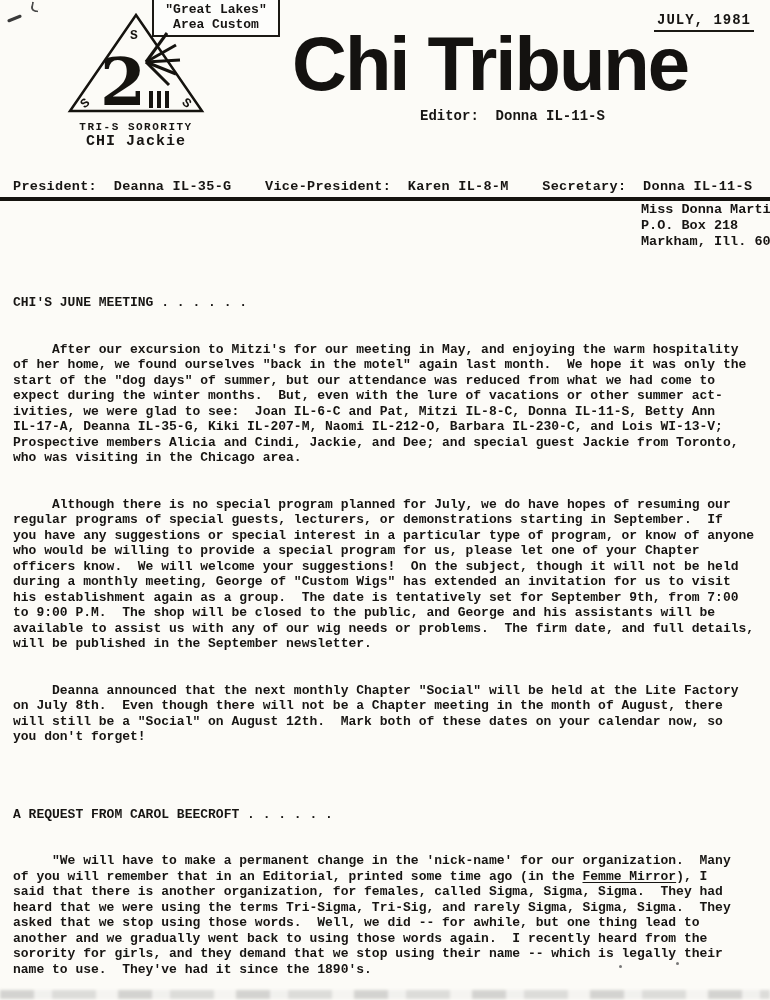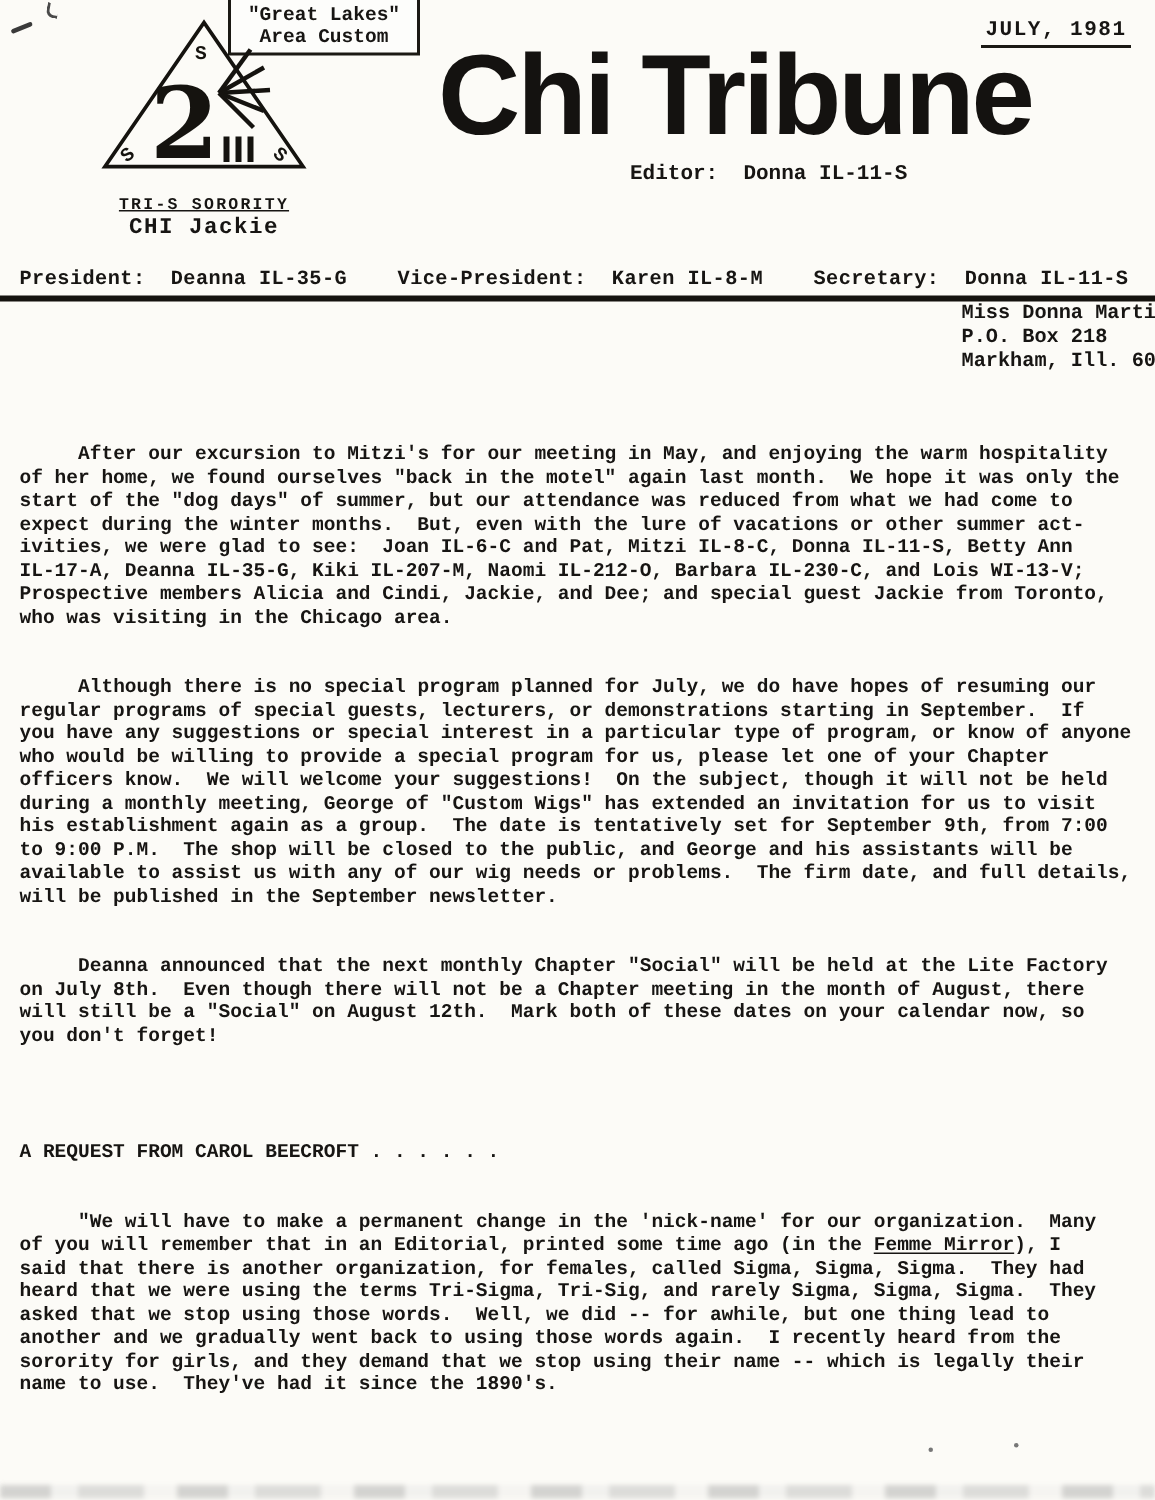--- a/index.html
+++ b/index.html
@@ -9,21 +9,21 @@
     font-family:"Liberation Mono","DejaVu Sans Mono",monospace;
   }
   
   .edition-box {
     position:absolute; left:152px; top:-2px; width:120px;
     border:2px solid #1b1914; background:#fdfdfb;
     text-align:center; font-weight:bold; font-size:13px; line-height:15px;
     padding:2px 2px 3px;
   }
   .logo-wrap { position:absolute; left:62px; top:12px; width:148px; text-align:center; }
-  .logo-caption1 { font-size:11px; font-weight:bold; letter-spacing:1.5px; margin-top:12px;text-decoration:underline; }
+  .logo-caption1 { font-size:11px; font-weight:bold; letter-spacing:1.5px; margin-top:2px; }
   .logo-caption2 { font-size:15px; font-weight:bold; letter-spacing:1px; }
   .masthead-title {
     position:absolute; left:222px; top:18px; width:536px; text-align:center;
     font-family:Liberation Sans, sans-serif;
     font-weight:bold; font-size:76px; line-height:92px; letter-spacing:-2px;
     color:#141210;
   }
   .editor-line { position:absolute; left:420px; top:108px; font-size:14px; font-weight:bold; white-space:pre; }
   .issue-date {
     position:absolute; right:16px; top:12px; font-size:14px; font-weight:bold;
@@ -106,20 +106,21 @@
   <div class="issue-date">JULY, 1981</div>
 
   <div class="officers-line">President:  Deanna IL-35-G    Vice-President:  Karen IL-8-M    Secretary:  Donna IL-11-S</div>
   <div class="head-rule"></div>
 
   <div class="address-block">Miss Donna Martin
 P.O. Box 218
 Markham, Ill. 60426</div>
 
   <div class="content">
+    <h2>CHI'S JUNE MEETING . . . . . .</h2>
     <p>     After our excursion to Mitzi's for our meeting in May, and enjoying the warm hospitality
 of her home, we found ourselves "back in the motel" again last month.  We hope it was only the
 start of the "dog days" of summer, but our attendance was reduced from what we had come to
 expect during the winter months.  But, even with the lure of vacations or other summer act-
 ivities, we were glad to see:  Joan IL-6-C and Pat, Mitzi IL-8-C, Donna IL-11-S, Betty Ann
 IL-17-A, Deanna IL-35-G, Kiki IL-207-M, Naomi IL-212-O, Barbara IL-230-C, and Lois WI-13-V;
 Prospective members Alicia and Cindi, Jackie, and Dee; and special guest Jackie from Toronto,
 who was visiting in the Chicago area.</p>
     <p>     Although there is no special program planned for July, we do have hopes of resuming our
 regular programs of special guests, lecturers, or demonstrations starting in September.  If

